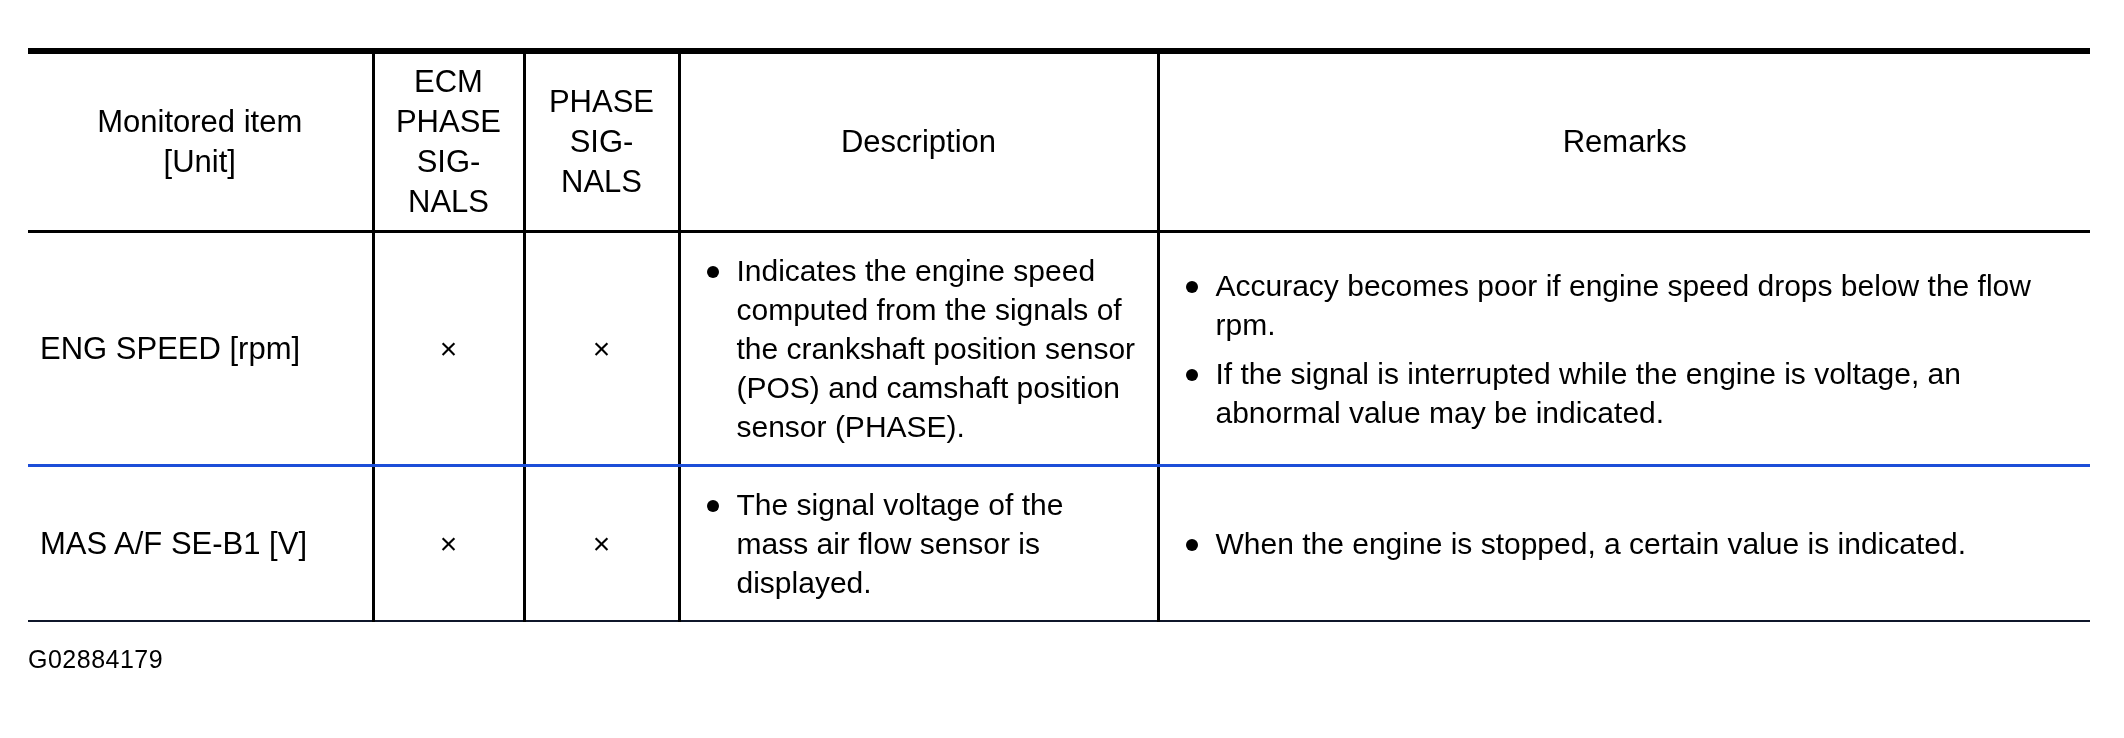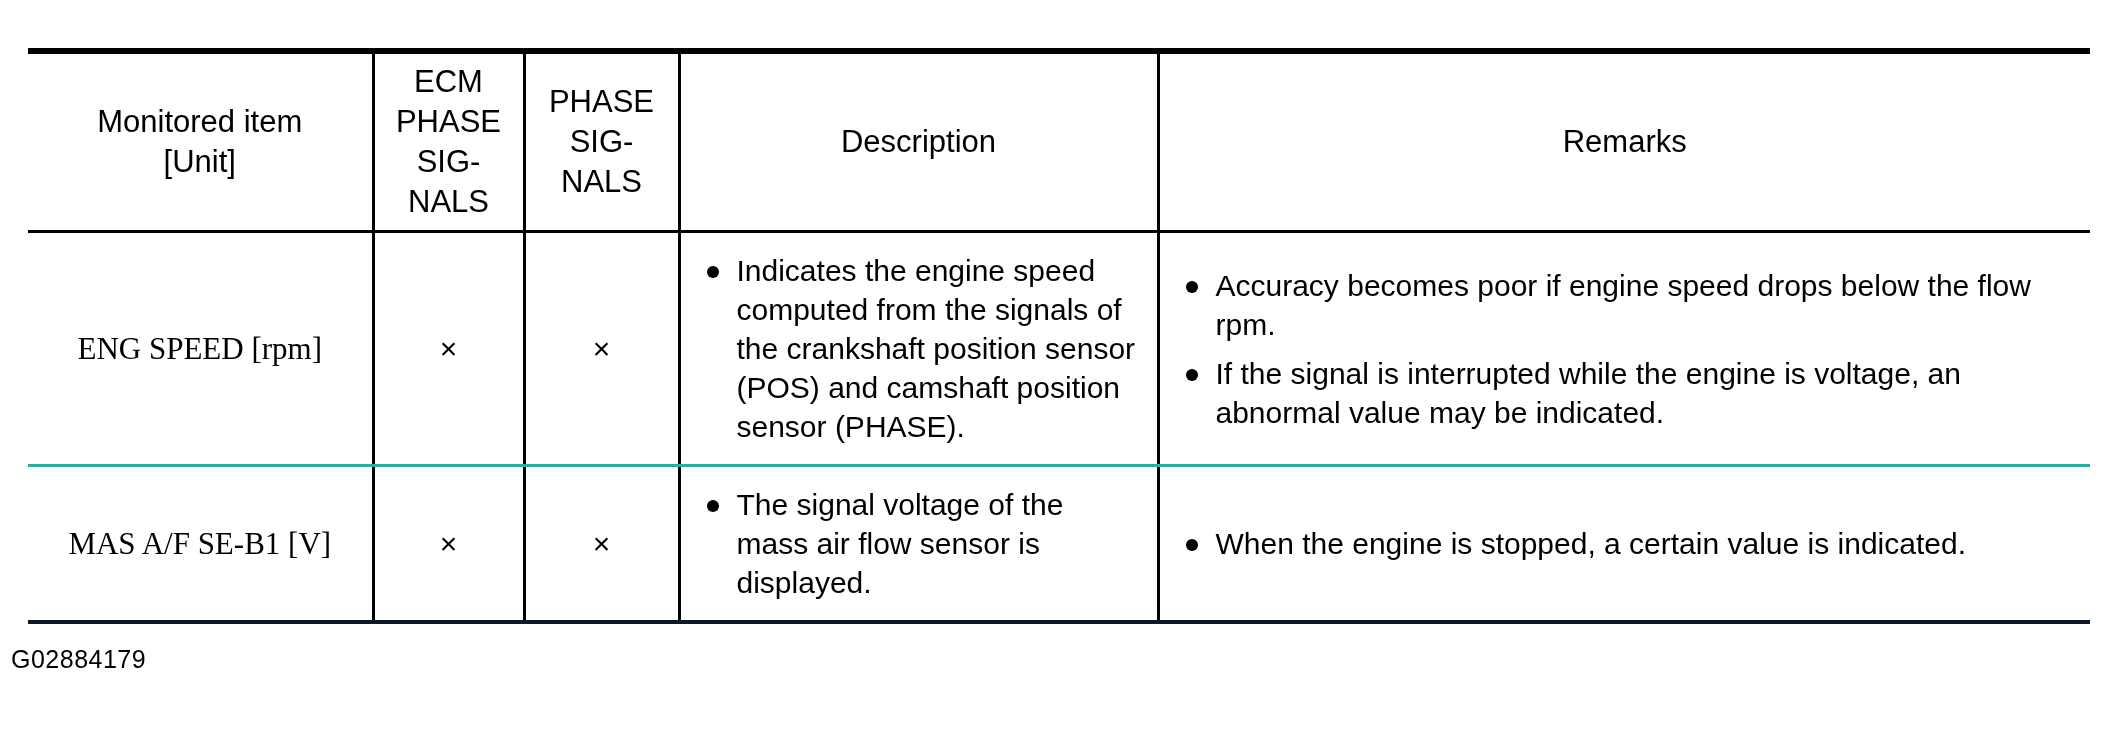--- a/index.html
+++ b/index.html
@@ -43,24 +43,24 @@
   col.c-main    { width: 155px; }
   col.c-desc    { width: 479px; }
   col.c-remarks { width: 932px; }
 
   
   table.monitor-table thead tr.header-row > th {
     border-top: 6px solid #000000;
     border-bottom: 3px solid #000000;
   }
   table.monitor-table tbody tr.data-row > td {
-    border-bottom: 3px solid #14b8a6;
+    border-bottom: 3px solid #1d4ed8;
   }
   table.monitor-table tbody tr.data-row.last-row > td {
-    border-bottom: 4px solid #0f172a;
+    border-bottom: 2px solid #0f172a;
   }
 
   
   .vrule-right {
     border-right: 3px solid #000000;
   }
 
   th, td {
     padding: 0;
     vertical-align: middle;
@@ -73,26 +73,25 @@
     font-size: 31px;
     line-height: 40px;
     height: 143px;
     padding: 8px 10px;
     box-sizing: border-box;
   }
   .hdr-cell .hdr-line { display: block; white-space: pre; }
 
   
   .cell-item {
-    text-align: center;
+    text-align: left;
     font-size: 31px;
     line-height: 38px;
     padding: 10px 12px;
     box-sizing: border-box;
-    font-family: Liberation Serif, serif;
   }
   .cell-mark {
     text-align: center;
     font-size: 30px;
     line-height: 34px;
     padding: 10px 6px;
     box-sizing: border-box;
   }
   .cell-text {
     text-align: left;
@@ -127,21 +126,21 @@
     background: #000000;
     display: block;
   }
   ul.bullets > li .bullet-text {
     display: block;
     white-space: pre-line;
   }
 
   .figure-id {
     position: absolute;
-    left: 11px;
+    left: 28px;
     top: 644px;
     font-size: 25px;
     line-height: 30px;
     letter-spacing: 0.5px;
   }
 </style>
 </head>
 <body>
 
 <div class="page">

